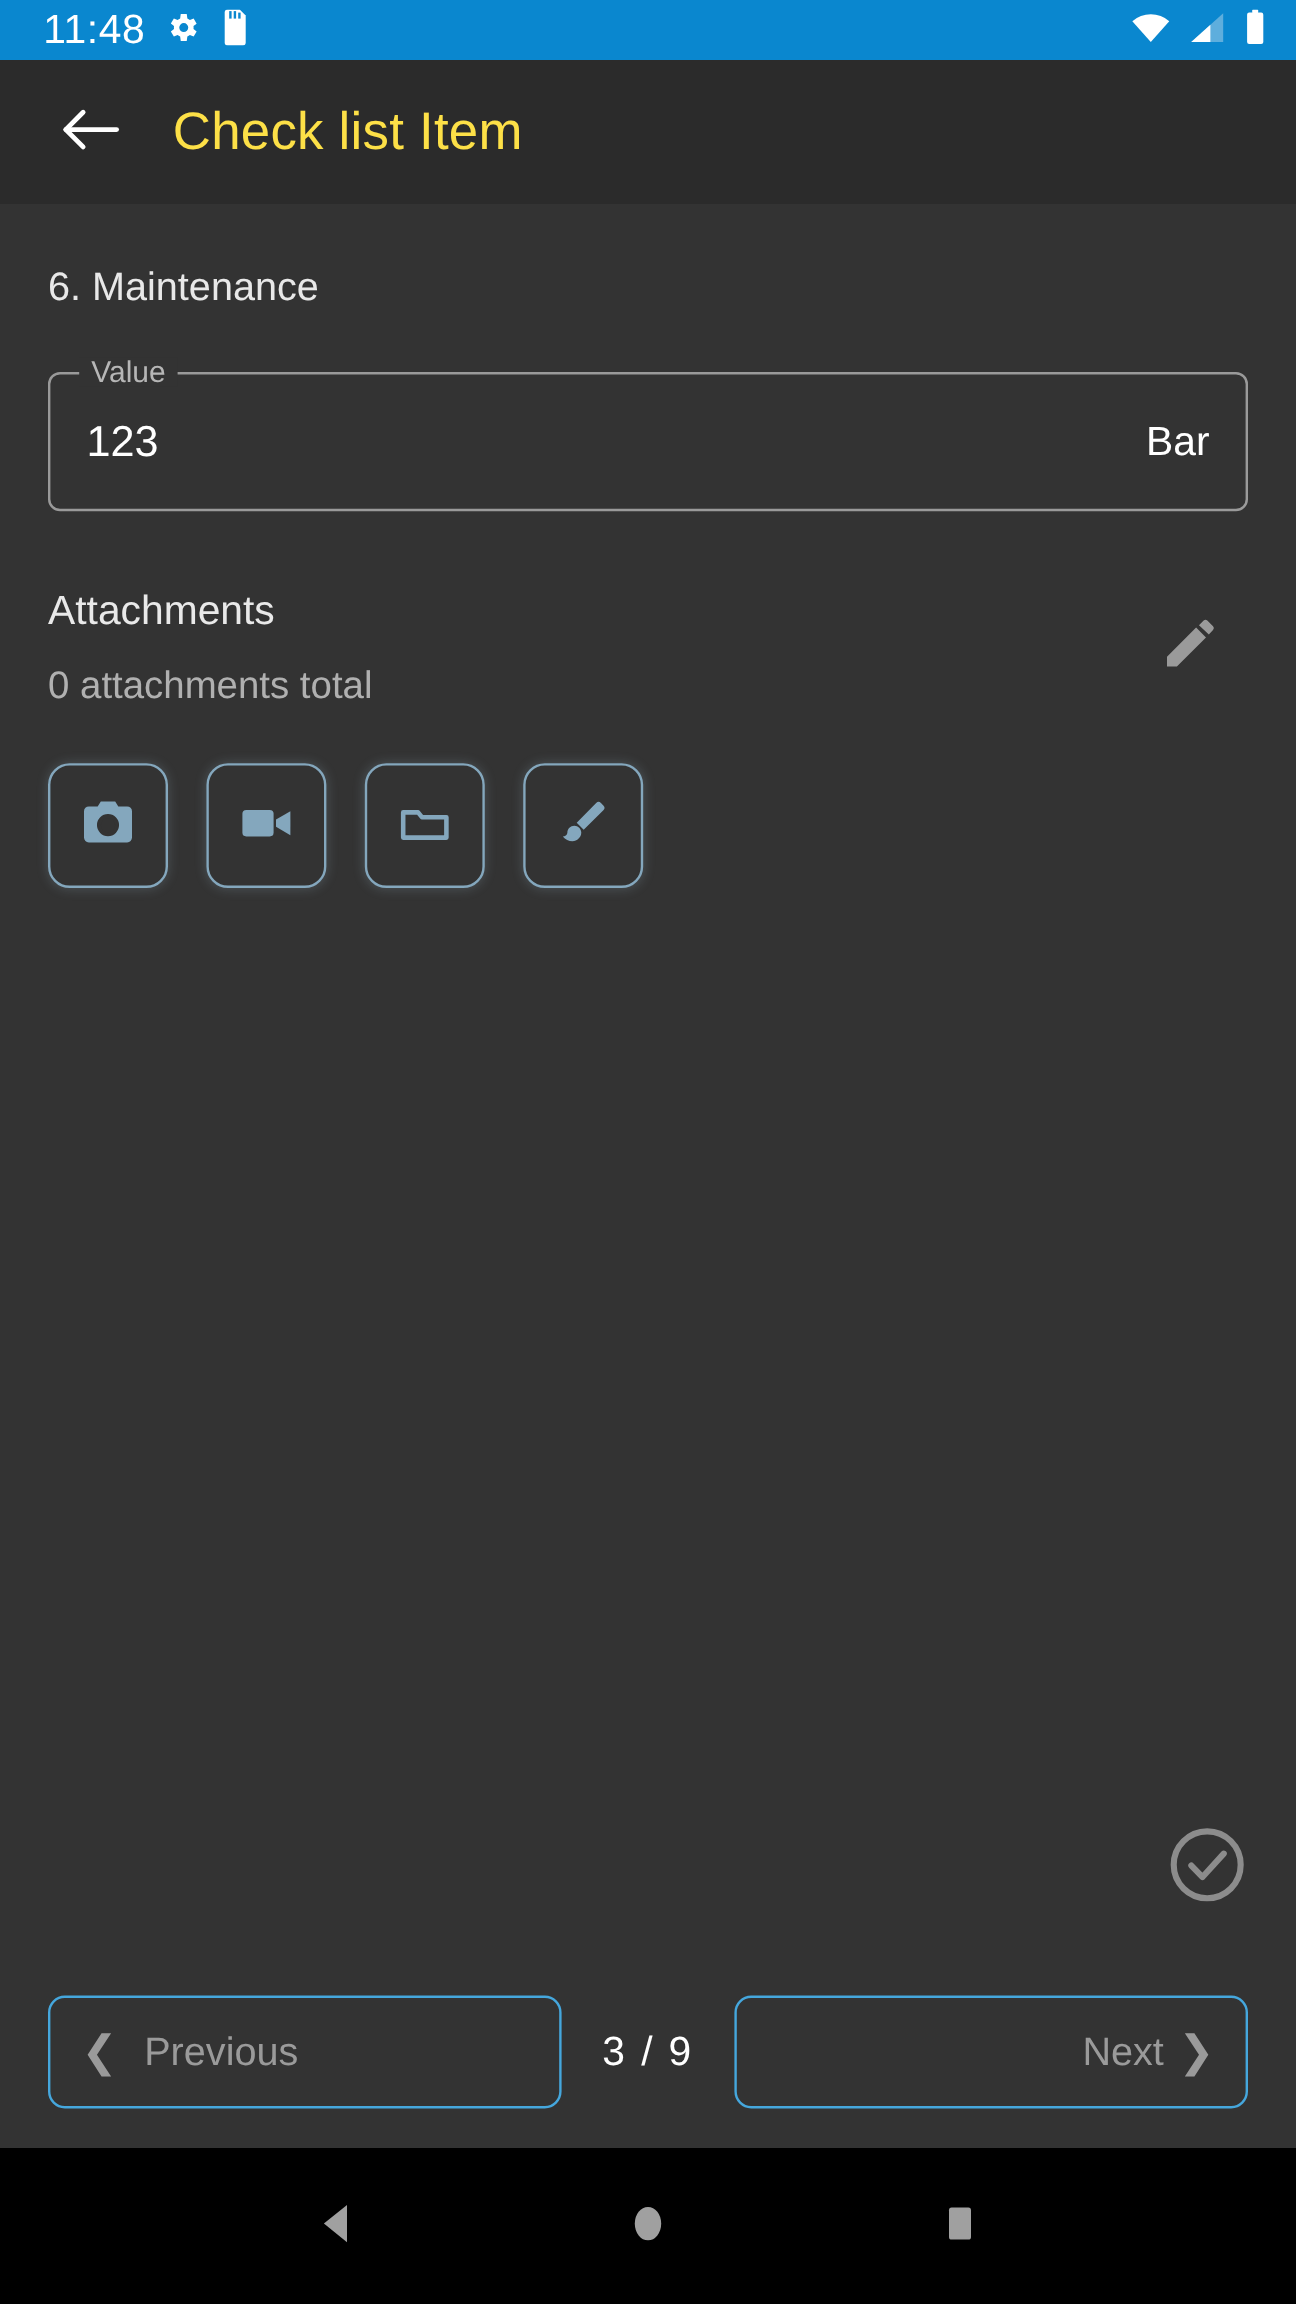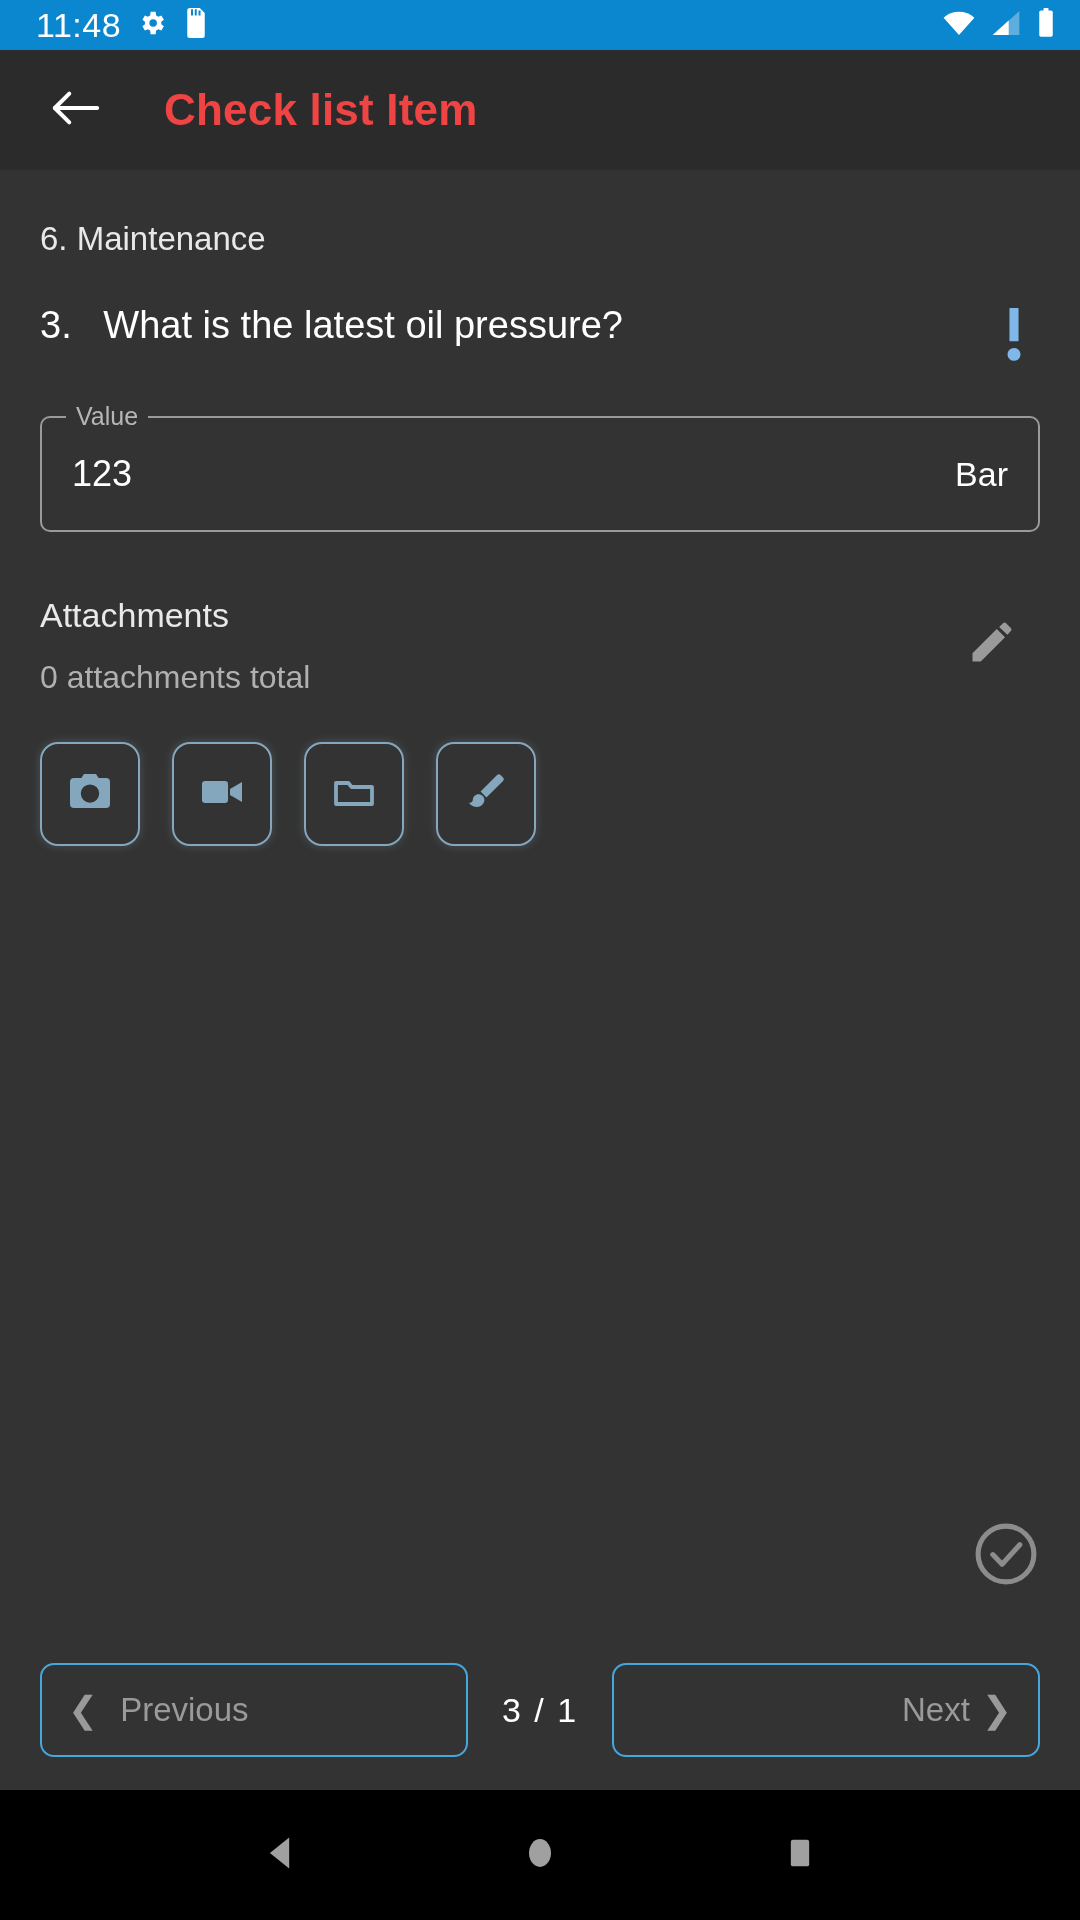--- a/index.html
+++ b/index.html
@@ -60,24 +60,24 @@
   }
   .back-btn {
     width: 72px;
     height: 72px;
     display: flex;
     align-items: center;
     justify-content: center;
     cursor: pointer;
   }
   .toolbar-title {
-    color: #ef4444;
+    color: #fde047;
     font-size: 44px;
-    font-weight: bold;
-    margin-left: 52px;
+    font-weight: normal;
+    margin-left: 32px;
     letter-spacing: 0.2px;
   }
 
   
   .content {
     flex: 1 1 auto;
     background: #333333;
     padding: 0 40px;
     position: relative;
     overflow: hidden;
@@ -312,29 +312,20 @@
         </svg>
       </span>
     </div>
     <span class="toolbar-title">Check list Item</span>
   </div>
 
   <div class="content">
 
     <div class="section-title">6. Maintenance</div>
 
-    <div class="question-row">
-      <div class="question-text">3.   What is the latest oil pressure?</div>
-      <div class="alert-icon">
-        <svg width="18" height="56" viewBox="0 0 10 32" fill="#7fb8e8">
-          <rect x="2.4" y="0" width="5.2" height="19" rx="0.4"></rect>
-          <circle cx="5" cy="26.5" r="3.7"></circle>
-        </svg>
-      </div>
-    </div>
 
     <div class="field-wrap">
       <div class="field-box">
         <span class="field-value" placeholder="Value">123</span>
         <span class="field-suffix">Bar</span>
       </div>
       <span class="field-notch">Value</span>
     </div>
 
     <div class="attach-block">
@@ -391,21 +382,21 @@
           <path d="M7.6 12.2 10.7 15.4 16.6 8.9"></path>
         </svg>
       </span>
     </div>
 
     <div class="bottom-nav">
       <div class="nav-btn prev">
         <span class="chev">❮</span>
         <span class="nav-label">Previous</span>
       </div>
-      <div class="page-counter">3 / 1</div>
+      <div class="page-counter">3 / 9</div>
       <div class="nav-btn next">
         <span class="nav-label">Next</span>
         <span class="chev">❯</span>
       </div>
     </div>
 
   </div>
 
   <div class="android-nav">
     <div class="nav-key">

